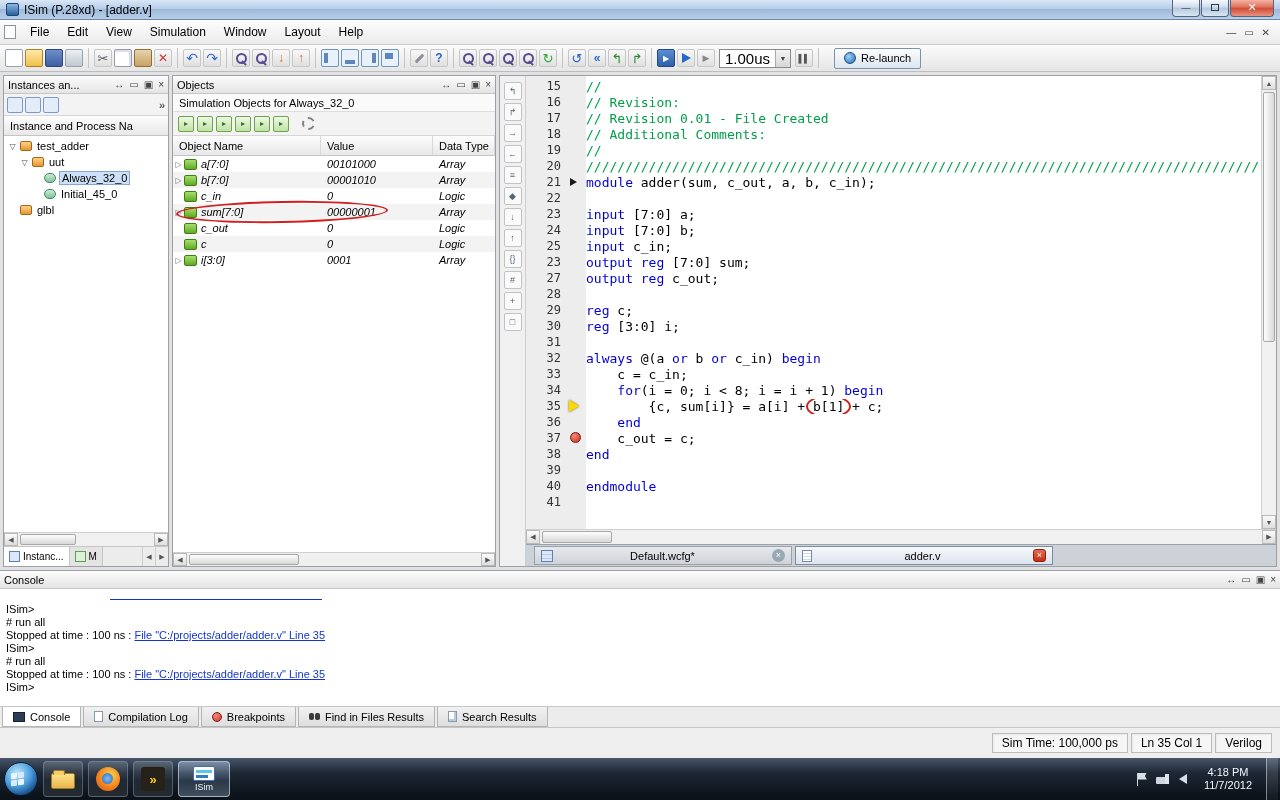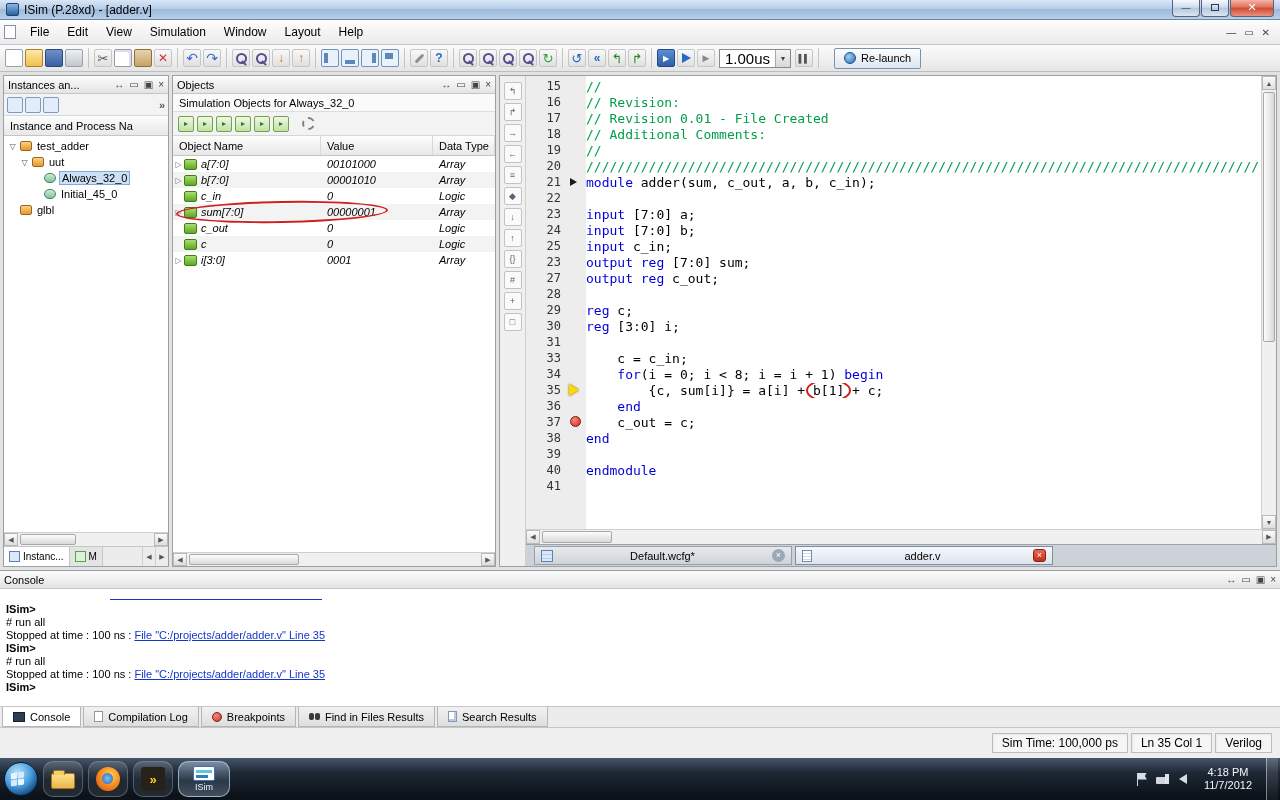--- a/index.html
+++ b/index.html
@@ -151,41 +151,41 @@
 .tabicon{flex:none}
 .waveform-file-icon{width:12px;height:12px;background:repeating-linear-gradient(#dce8f8,#dce8f8 3px,#8fb2dd 4px);border:1px solid #5b82b5}
 .verilog-file-icon{width:10px;height:12px;background:repeating-linear-gradient(#fff,#fff 2px,#9ab8e0 3px);border:1px solid #7a8aa0}
 .tab-close{width:13px;height:13px;flex:none;display:flex;align-items:center;justify-content:center;color:#fff;font-size:9px;line-height:1}
 .tab-close.gray{background:#9aa7b5;border-radius:7px}
 .tab-close.red{background:linear-gradient(#e66a54,#c22f14);border:1px solid #8e1f0a;border-radius:3px}
 
 
 #console-panel{height:158px;display:flex;flex-direction:column;background:#fff;border-top:1px solid #9aa0a6;border-bottom:1px solid #c6c6c6}
 #console-body{flex:1;overflow:hidden;padding:1px 6px;line-height:13px}
-.console-prompt{font-weight:bold}
+.console-prompt{font-weight:normal}
 .console-link{color:#1436cc;text-decoration:underline}
 .con-rule{display:inline-block;width:212px;height:10px;margin-left:104px;border-bottom:1px solid #1436cc}
 #console-tabs{height:21px;flex:none;display:flex;align-items:stretch;background:#ececec;border-top:1px solid #c6c6c6;padding-left:2px}
 .ctab{display:flex;align-items:center;gap:5px;padding:0 10px;margin-right:2px;background:linear-gradient(#f2f2f2,#dedede);border:1px solid #b5b5b5;border-top:none;font-size:11px;white-space:nowrap}
 .ctab.active{background:#fff}
 .console-tab-icon{width:12px;height:10px;background:#2b3d52;border:1px solid #16212e}
 .log-tab-icon{width:9px;height:11px;background:#fff;border:1px solid #8899aa}
 .breakpoint-tab-icon{width:10px;height:10px;border-radius:50%;background:radial-gradient(circle at 35% 30%,#f08a7c,#d03a2e);border:1px solid #7d1d15}
 .find-results-tab-icon{width:5px;height:7px;background:#3a3a3a;border-radius:2px;box-shadow:6px 0 0 #3a3a3a;margin-right:6px}
 .search-results-tab-icon{width:9px;height:11px;background:#fff;border:1px solid #8899aa;box-shadow:inset -2px -2px 0 #b7cbe4}
 
 
 #statusbar{height:30px;display:flex;align-items:center;justify-content:flex-end;gap:3px;background:#efefef;padding:0 8px}
 .sbox{height:20px;display:flex;align-items:center;padding:0 9px;background:#f6f6f6;border:1px solid #bcbcbc;box-shadow:inset 1px 1px 2px rgba(0,0,0,.06);font-size:12px;white-space:nowrap}
 
 
 #taskbar{height:42px;display:flex;align-items:center;gap:5px;background:linear-gradient(#47566a,#1e2835 35%,#0c1219 90%);padding-left:4px}
 #start-orb{width:34px;height:34px;flex:none;border-radius:50%;background:radial-gradient(circle at 38% 30%,#b8e4fa,#4d9fe0 45%,#13477e 80%,#0a2a4e);border:1px solid #061e33;display:flex;align-items:center;justify-content:center}
 #orb-flag{width:6px;height:6px;background:#eaf6ff;border-radius:1px;box-shadow:7px 0 0 #d7ecfb,0 7px 0 #d7ecfb,7px 7px 0 #eaf6ff;margin:-7px 7px 0 -7px;transform:skewY(-8deg)}
-.task-btn{width:40px;height:36px;flex:none;border-radius:10px;border:1px solid rgba(160,190,220,.35);background:linear-gradient(rgba(255,255,255,.16),rgba(255,255,255,.04) 55%,rgba(255,255,255,.10));display:flex;flex-direction:column;align-items:center;justify-content:center;gap:1px}
+.task-btn{width:40px;height:36px;flex:none;border-radius:4px;border:1px solid rgba(160,190,220,.35);background:linear-gradient(rgba(255,255,255,.16),rgba(255,255,255,.04) 55%,rgba(255,255,255,.10));display:flex;flex-direction:column;align-items:center;justify-content:center;gap:1px}
 .task-btn.active{background:linear-gradient(rgba(200,225,255,.45),rgba(130,170,210,.18) 55%,rgba(190,220,250,.30));border-color:rgba(210,230,250,.6);width:52px}
 .task-label{color:#eaf2fa;font-size:9px}
 .folder-icon{width:24px;height:16px;background:linear-gradient(#ffe18a,#eab54a);border:1px solid #9e7a24;border-radius:2px;position:relative;margin-top:4px}
 .folder-icon::before{content:"";position:absolute;top:-4px;left:1px;width:10px;height:4px;background:#f3cf6b;border:1px solid #9e7a24;border-bottom:none;border-radius:2px 2px 0 0}
 .firefox-icon{width:24px;height:24px;border-radius:50%;background:radial-gradient(circle at 60% 35%,#ffd24a,#f3821e 55%,#c9531a);position:relative}
 .firefox-icon::before{content:"";position:absolute;left:6px;top:6px;width:11px;height:11px;border-radius:50%;background:radial-gradient(#7fc0f5,#2b62b5)}
 .ise-icon{width:24px;height:24px;border-radius:3px;background:#26221a;display:flex;align-items:center;justify-content:center;color:#ffd21e;font-weight:bold;font-size:13px}
 .ise-icon::before{content:"»"}
 .isim-icon{width:22px;height:15px;background:#fff;border:1px solid #4a6ea8;border-radius:2px;position:relative}
 .isim-icon::before{content:"";position:absolute;left:2px;top:3px;right:2px;height:3px;background:#58c6e8}
@@ -558,20 +558,25 @@
               <span class="ln-num">30</span>
               <span class="ln-marker"></span>
               <span class="ln-code"><span class="seg-k">reg</span><span class="seg-p"> [3:0] i;</span></span>
             </div>
             <div class="code-line">
               <span class="ln-num">31</span>
               <span class="ln-marker"></span>
               <span class="ln-code"></span>
             </div>
             <div class="code-line">
+              <span class="ln-num">32</span>
+              <span class="ln-marker"></span>
+              <span class="ln-code"><span class="seg-k">always</span><span class="seg-p"> @(a </span><span class="seg-k">or</span><span class="seg-p"> b </span><span class="seg-k">or</span><span class="seg-p"> c_in) </span><span class="seg-k">begin</span></span>
+            </div>
+            <div class="code-line">
               <span class="ln-num">33</span>
               <span class="ln-marker"></span>
               <span class="ln-code"><span class="seg-p">    c = c_in;</span></span>
             </div>
             <div class="code-line">
               <span class="ln-num">34</span>
               <span class="ln-marker"></span>
               <span class="ln-code"><span class="seg-p">    </span><span class="seg-k">for</span><span class="seg-p">(i = 0; i &lt; 8; i = i + 1) </span><span class="seg-k">begin</span></span>
             </div>
             <div class="code-line">

